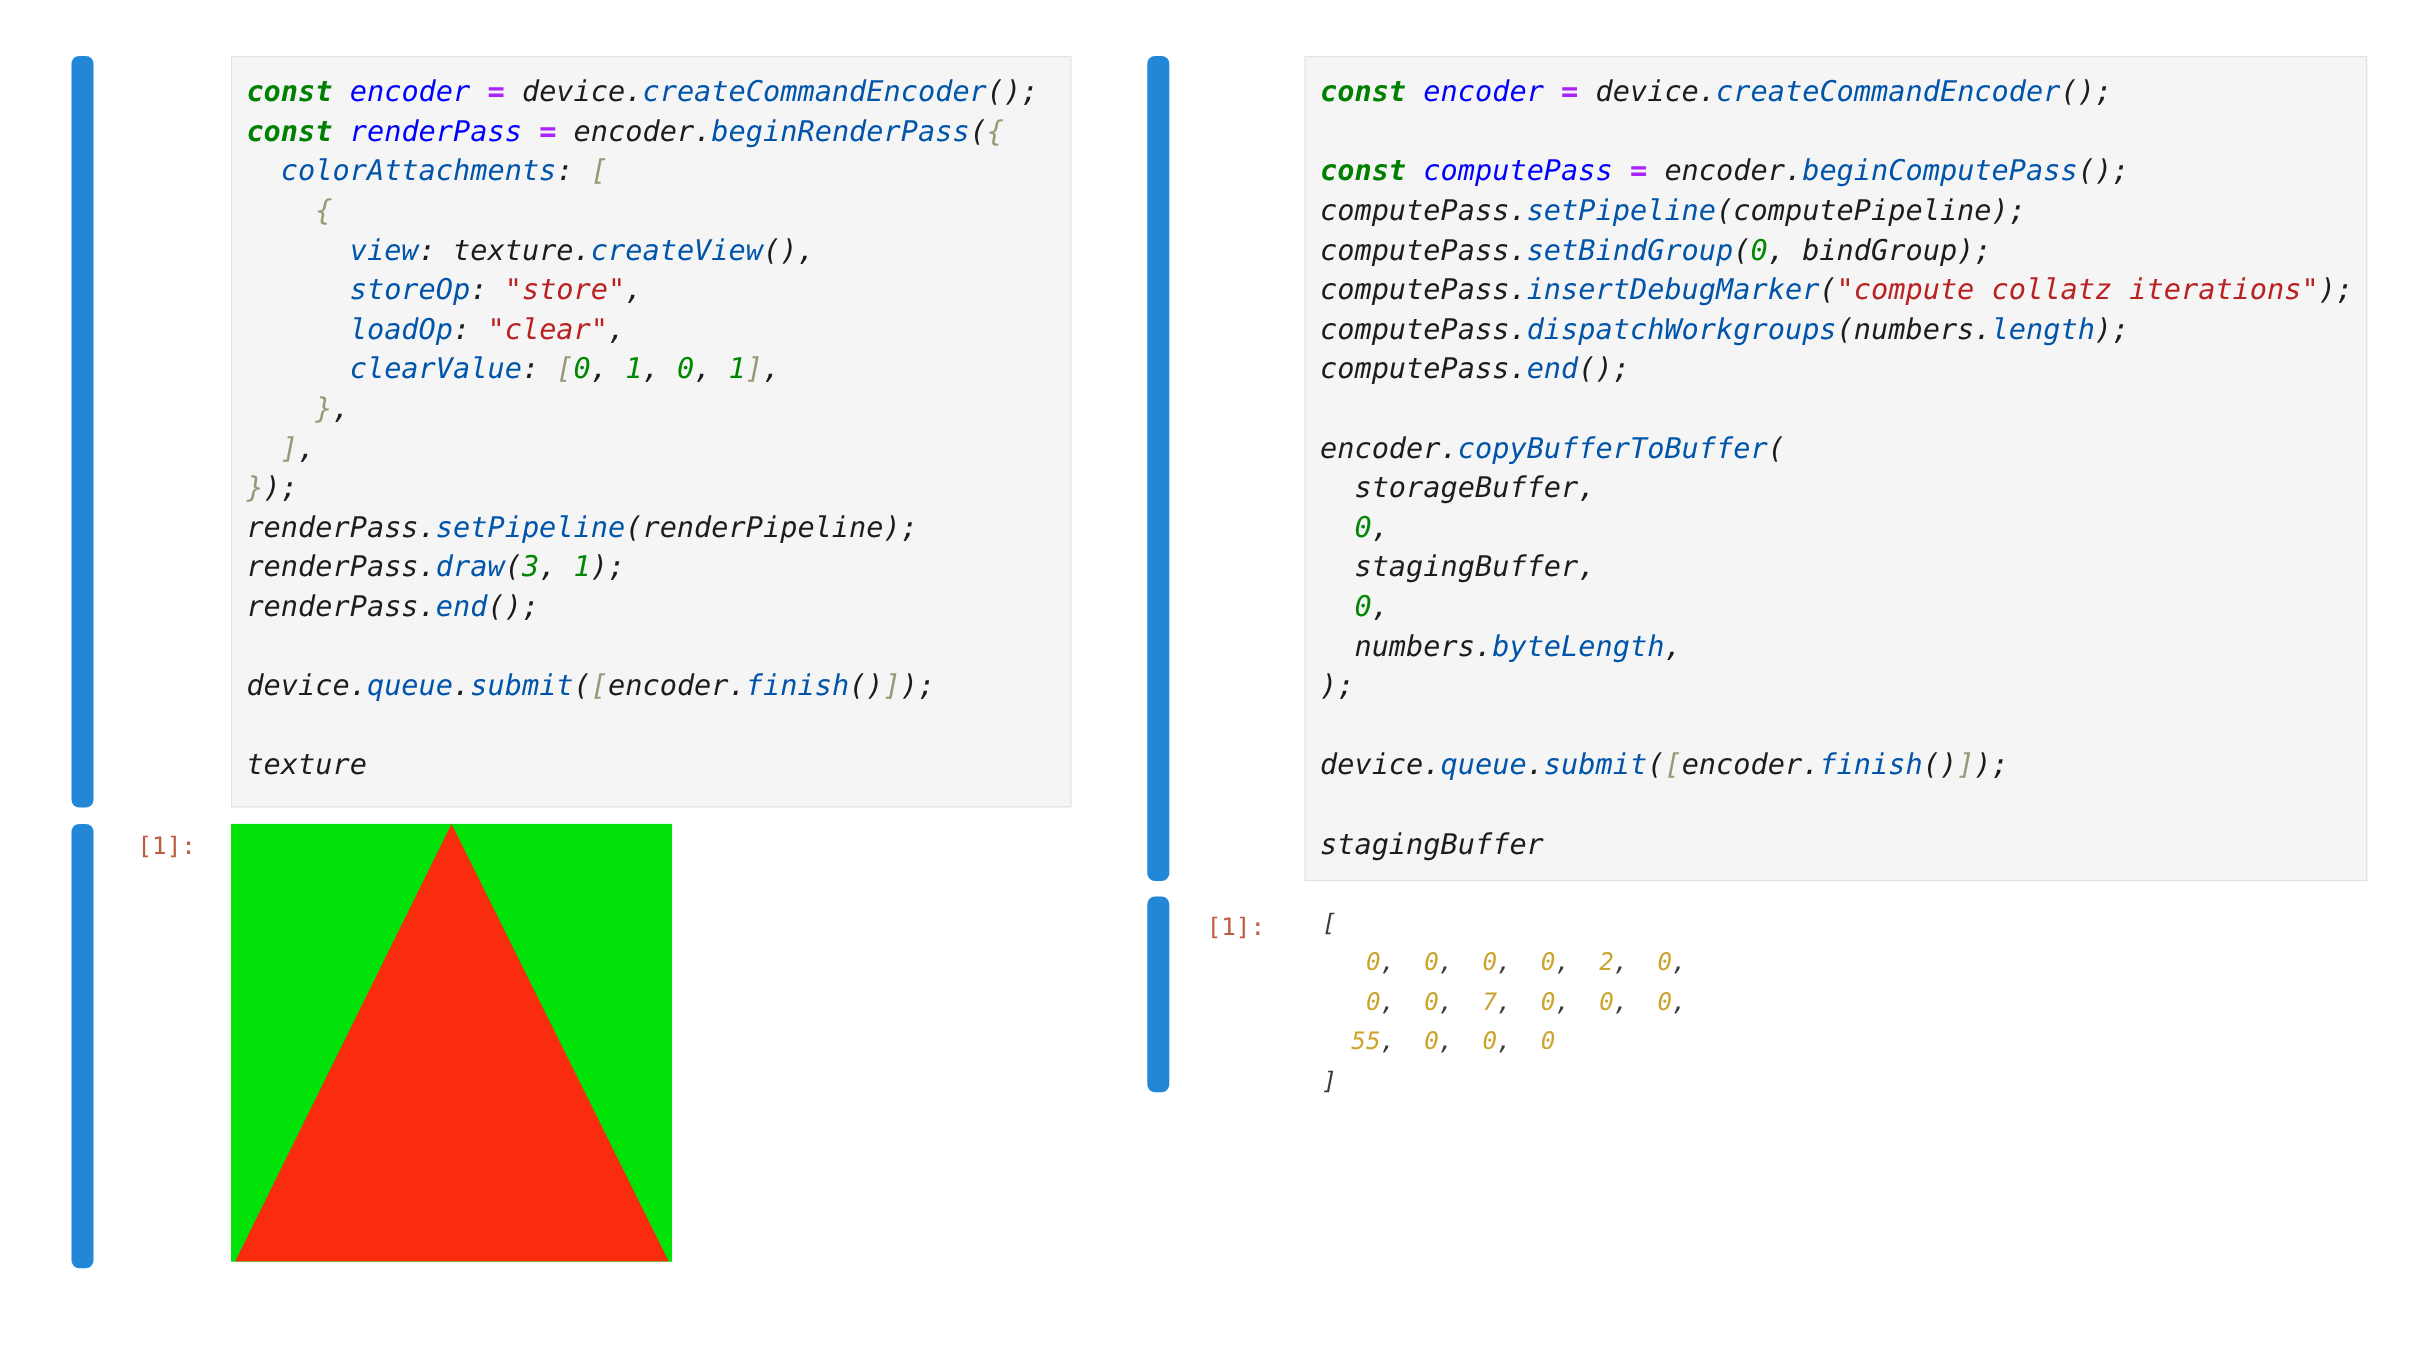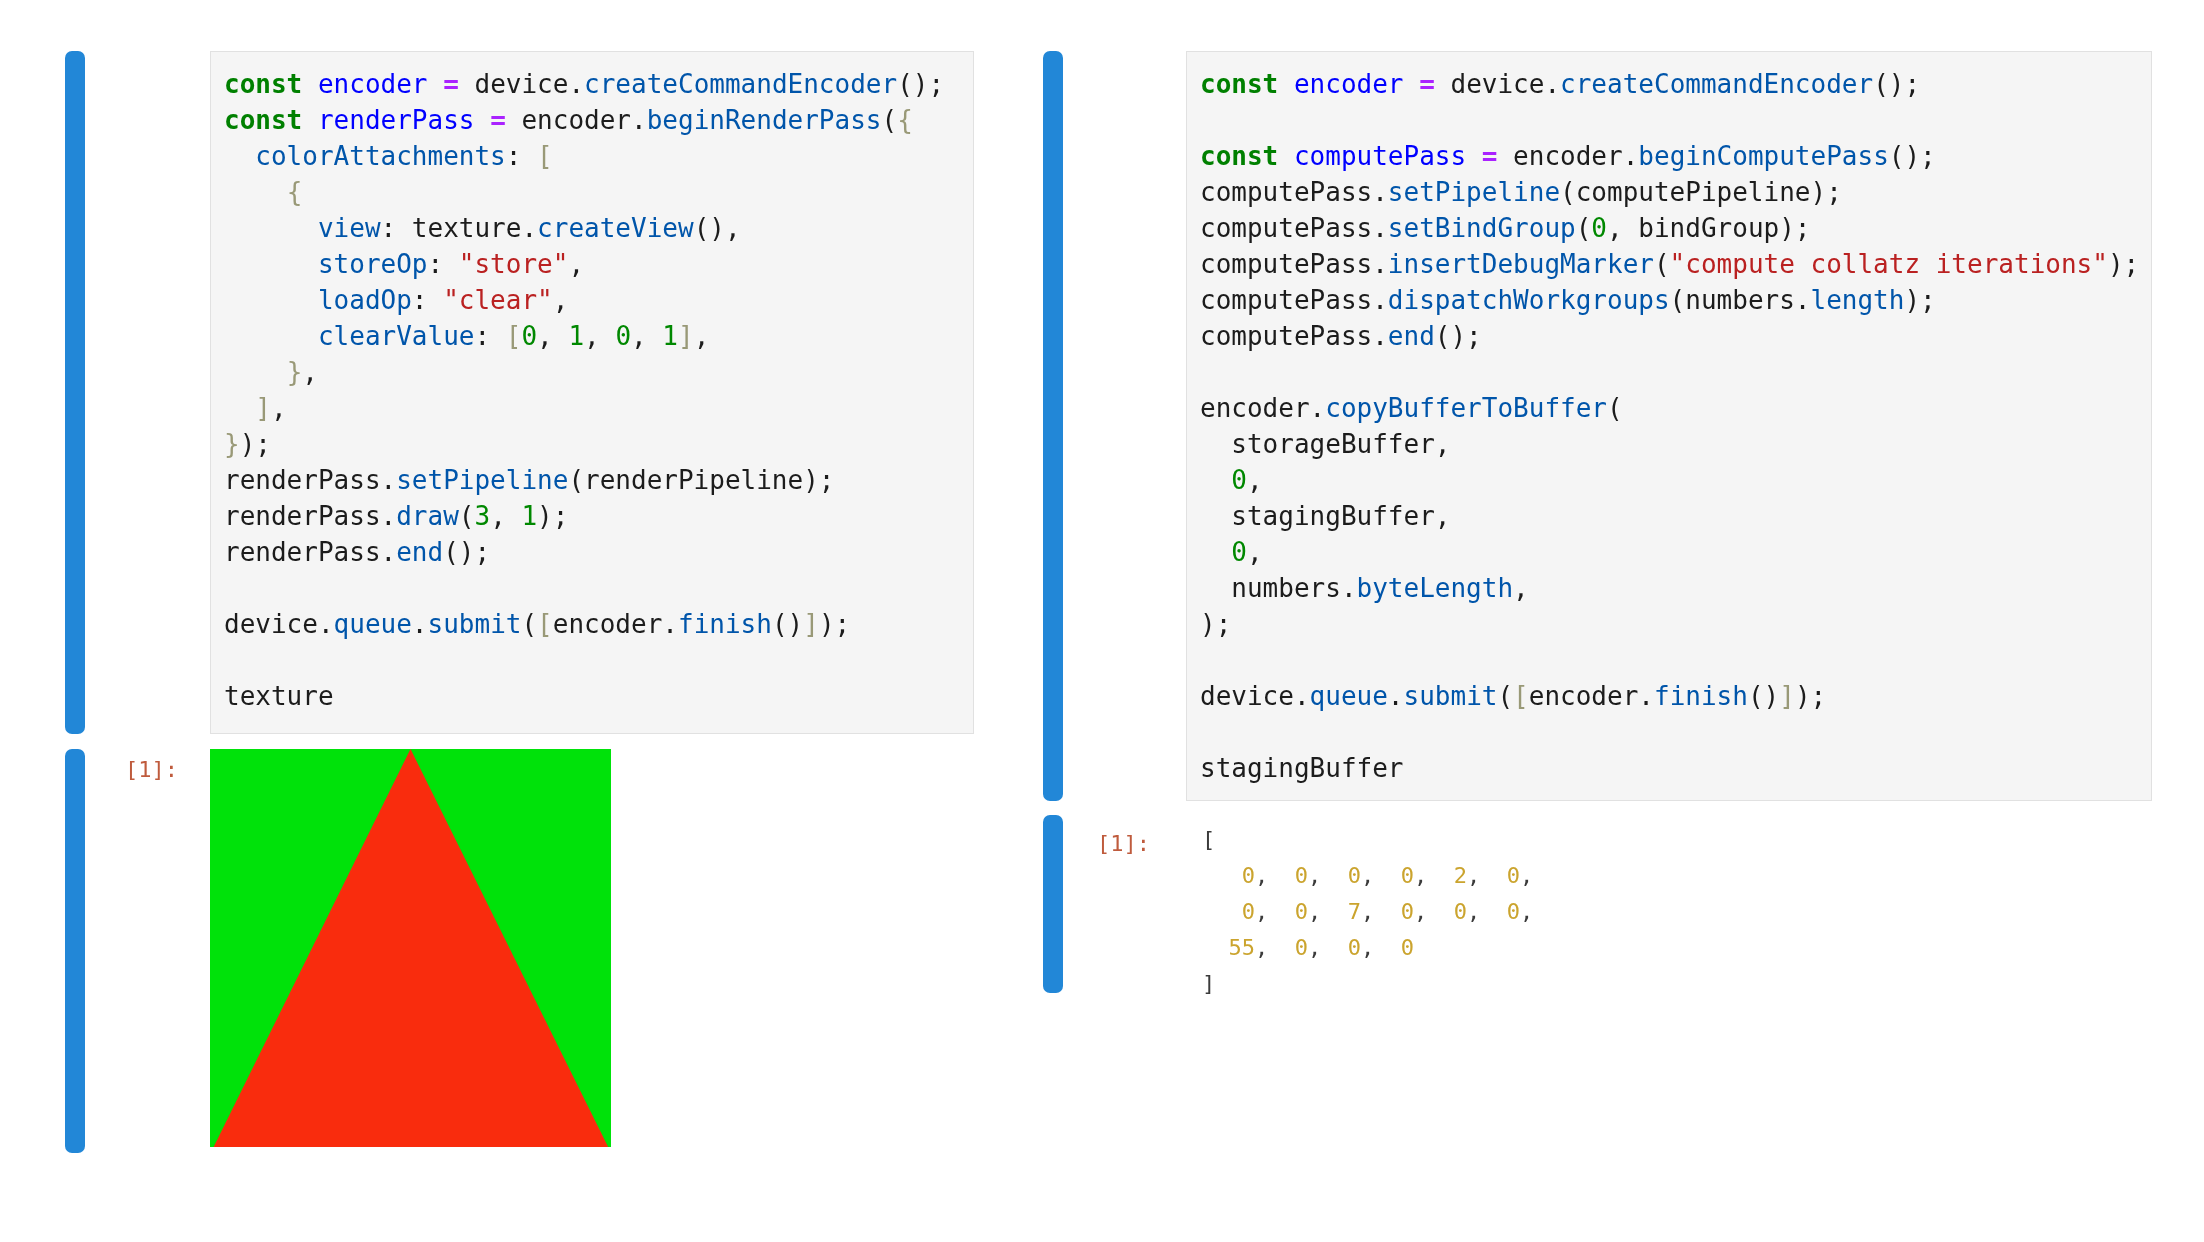--- a/index.html
+++ b/index.html
@@ -19,21 +19,21 @@
   }
   .cell{
     position:absolute;
     background:var(--c-cell-bg);
     border:1px solid var(--c-cell-border);
     box-sizing:border-box;
     padding:14px 0 0 13px;
     overflow:hidden;
   }
   .code{font-size:26px;line-height:36px;white-space:pre;}
-  .code-line{height:36px;white-space:pre;}
+  .code-line{height:36px;white-space:pre;font-style:italic;}
   .outtext{
     position:absolute;
     font-size:22px;line-height:36px;white-space:pre;
   }
   .outtext .code-line{height:36px;}
   .prompt{
     position:absolute;
     width:130px;
     text-align:right;
     font-size:22px;line-height:26px;

